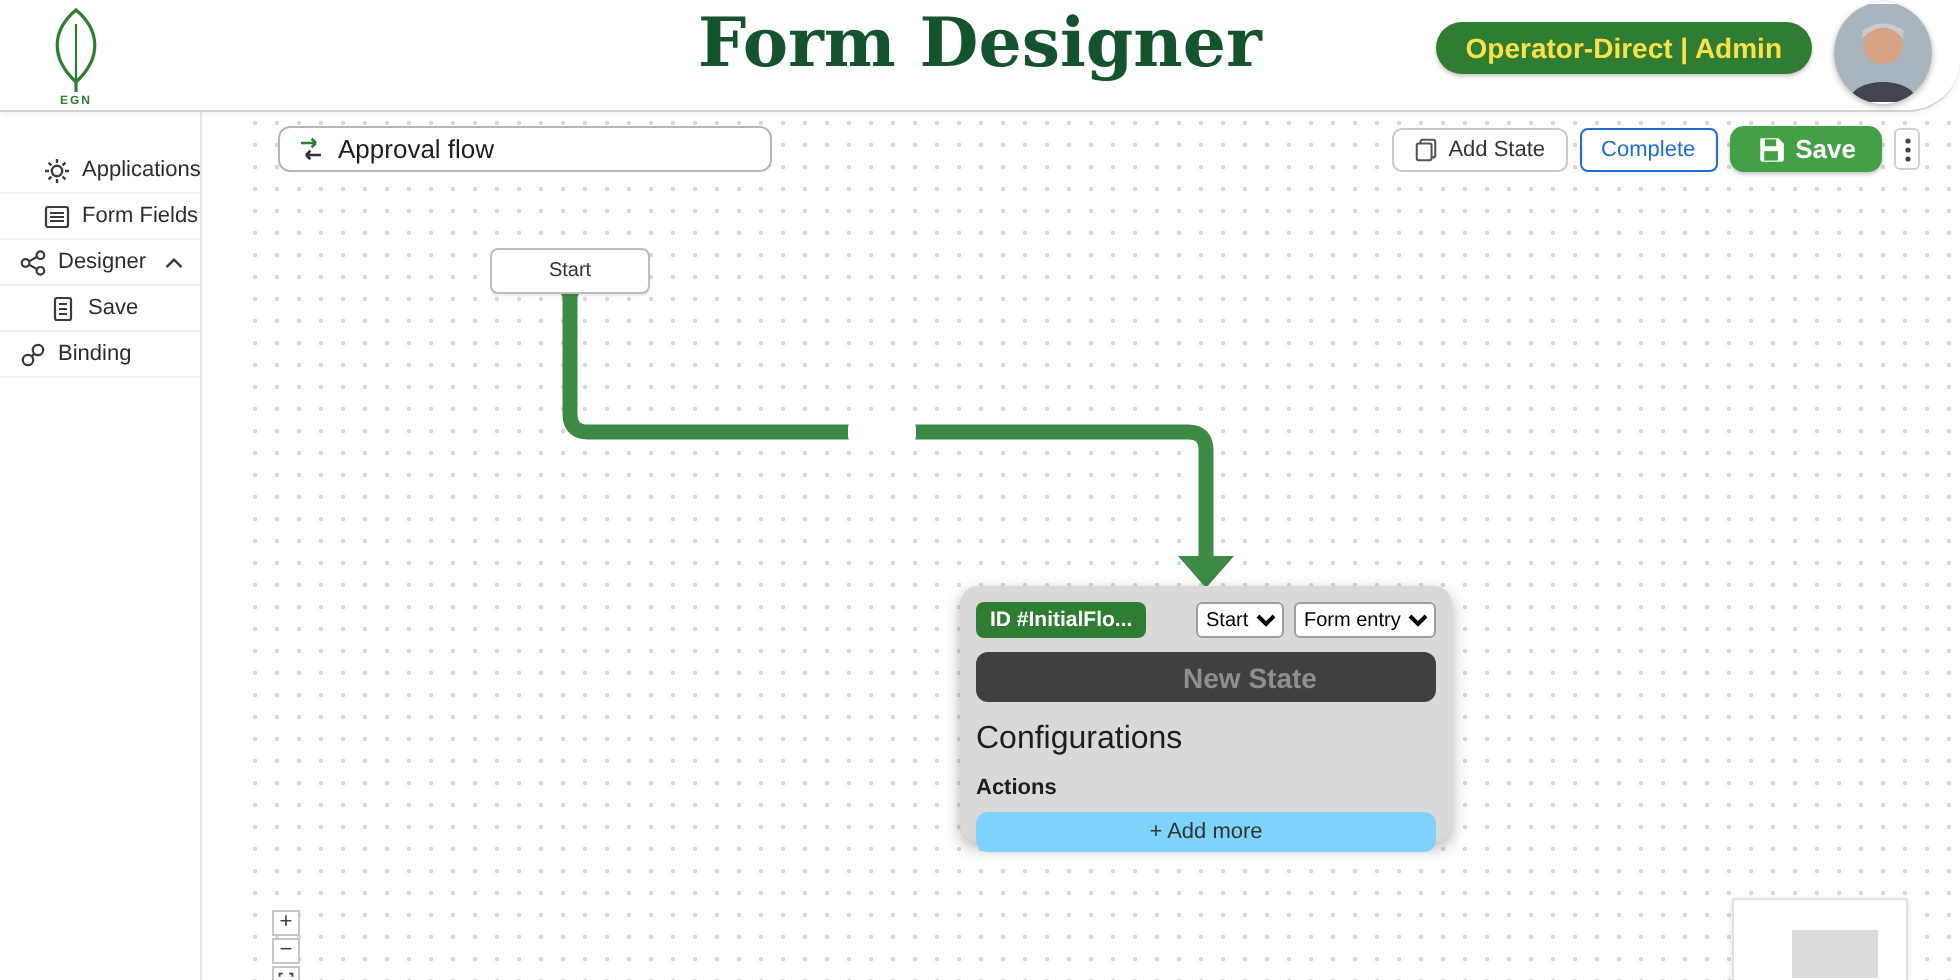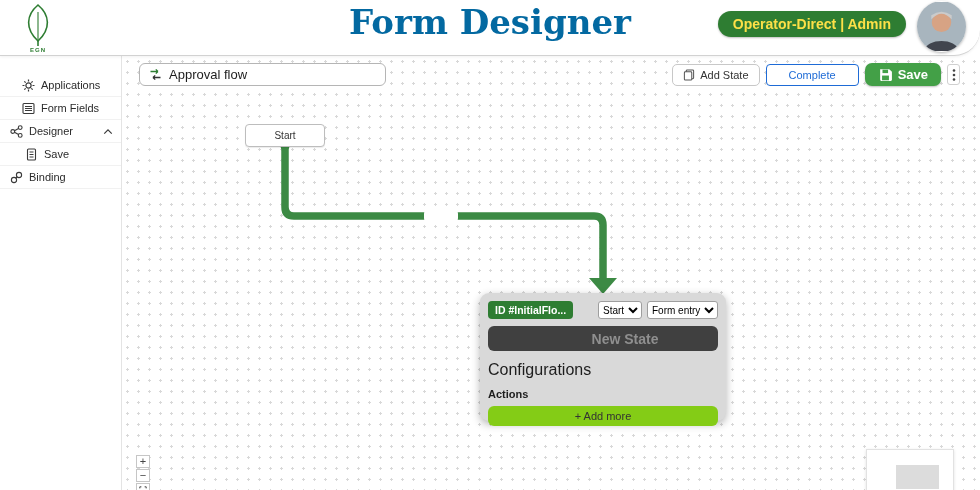--- a/index.html
+++ b/index.html
@@ -7,29 +7,29 @@
   .app { position:relative; width:980px; height:490px; overflow:hidden;
          font-family:"Liberation Sans", sans-serif; background:#fff; color:#222; }
 
   
   .header { position:absolute; top:0; left:0; right:0; height:56px; background:#fff;
             border-bottom:1px solid #d2d2d2; border-bottom-right-radius:26px;
             box-shadow:0 1px 3px rgba(0,0,0,.06); z-index:5; }
   .logo { position:absolute; left:16px; top:2px; width:44px; height:52px; }
   .app-title { position:absolute; left:50%; top:2px; transform:translateX(-50%);
                font-family:"DejaVu Serif", serif; font-weight:bold; font-size:34px;
-               color:#0369a1; white-space:nowrap; }
+               color:#14532d; white-space:nowrap; }
   .role-badge { position:absolute; right:74px; top:11px; background:#2e7d32; color:#fde047;
                 font-size:14px; font-weight:bold; padding:5px 15px; border-radius:17px;
                 border:none; cursor:pointer; box-shadow:0 1px 2px rgba(0,0,0,.25); }
   .avatar { position:absolute; right:14px; top:1px; width:49px; height:51px;
             border-radius:50%; overflow:hidden; box-shadow:0 1px 3px rgba(0,0,0,.3); cursor:pointer; }
 
   
-  .sidebar { position:absolute; left:0; top:56px; bottom:0; width:122px; background:#fff;
+  .sidebar { position:absolute; left:0; top:56px; bottom:0; width:101px; background:#fff;
              border-right:1px solid #e4e4e4; z-index:4; padding-top:18px; }
   .side-item { display:flex; align-items:center; gap:6px; height:23px; font-size:11px;
                color:#2b2b2b; border-bottom:1px solid #f1f1f1; cursor:pointer; }
   .side-item .ic { display:inline-flex; width:13px; height:13px; flex:0 0 13px; }
   .lvl-a { padding-left:22px; }
   .lvl-b { padding-left:10px; }
   .lvl-c { padding-left:25px; }
   .chev { margin-left:auto; margin-right:8px; display:inline-flex; }
 
   
@@ -42,21 +42,21 @@
   .flow-name-box { position:absolute; left:17px; top:7px; width:247px; height:23px;
                    background:#fff; border:1px solid #b5b5b5; border-radius:6px;
                    display:flex; align-items:center; gap:7px; padding:0 9px;
                    font-size:13px; font-weight:500; color:#1d1d1d; cursor:text; }
   .tool-right { position:absolute; right:20px; top:7px; display:flex; align-items:center; gap:6px; }
   .btn { display:flex; align-items:center; gap:5px; border-radius:5px; cursor:pointer;
          font-family:"Liberation Sans", sans-serif; }
   .btn-addstate { background:#fff; border:1px solid #c8c8c8; color:#333; font-size:11px;
                   padding:4px 10px; }
   .btn-complete { background:#fff; border:1px solid #1e6bd6; color:#1e6bd6; font-size:11px;
-                  padding:4px 22px; border-radius:4px; }
+                  padding:4px 10px; border-radius:4px; }
   .btn-save { background:#43a047; border:none; color:#fff; font-size:13px; font-weight:bold;
               padding:4px 13px; border-radius:7px; box-shadow:0 1px 2px rgba(0,0,0,.25);justify-content:flex-end; }
   .btn-kebab { background:#fff; border:1px solid #d0d0d0; border-radius:3px;
                width:13px; height:21px; align-items:center; justify-content:center; display:flex; }
 
   
   .start-node { position:absolute; left:123px; top:68px; width:80px; height:23px;
                 background:#fff; border:1px solid #bdbdbd; border-radius:4px;
                 display:flex; align-items:center; justify-content:center;
                 font-size:10px; color:#333; cursor:grab; box-shadow:0 1px 1px rgba(0,0,0,.08); }
@@ -69,21 +69,21 @@
   .id-badge { background:#2e7d32; color:#fff; font-size:10.5px; font-weight:bold;
               padding:3px 7px; border-radius:4px; cursor:default; }
   .panel-head select { font-size:10px; height:18px; border:1px solid #9e9e9e; border-radius:3px;
                        background:#fff; margin-left:5px; cursor:pointer; }
   .panel-head .spacer { flex:1; }
   .name-box { margin-top:7px; height:25px; background:#404040; border-radius:6px;
               display:flex; align-items:center; justify-content:center;
               font-size:14px; font-weight:bold; color:#8f8f8f; cursor:text;padding-left:44px; }
   .cfg-label { margin-top:10px; font-size:16px; color:#1d1d1d; }
   .act-label { margin-top:9px; font-size:11px; font-weight:bold; color:#1d1d1d; }
-  .addmore-box { margin-top:6px; height:20px; background:#84cc16; border-radius:6px;
+  .addmore-box { margin-top:6px; height:20px; background:#7dd3fc; border-radius:6px;
                  display:flex; align-items:center; justify-content:center;
                  font-size:11px; color:#333; cursor:pointer; }
 
   
   .zoomers { position:absolute; left:14px; top:399px; display:flex; flex-direction:column; gap:1px; }
   .zoom-btn { width:14px; height:13px; background:#fff; border:1px solid #c6c6c6;
               font-size:11px; line-height:11px; text-align:center; color:#444; cursor:pointer;
               display:flex; align-items:center; justify-content:center; padding:0; }
 
   

